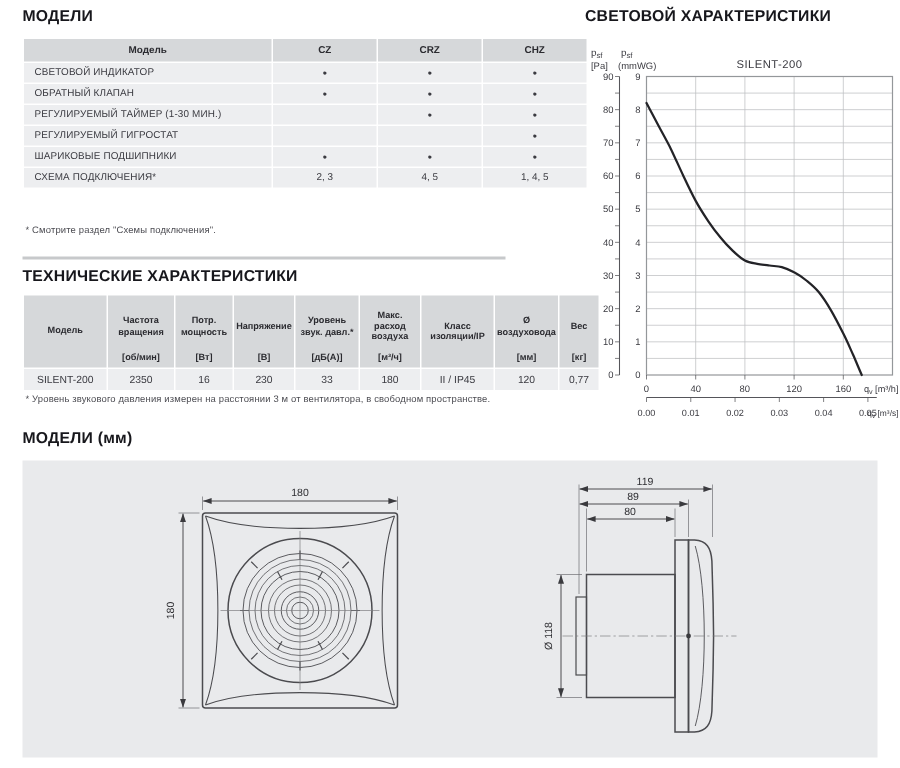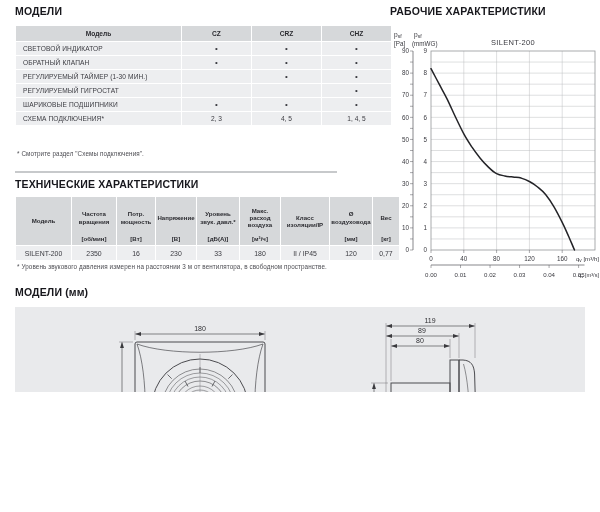--- a/index.html
+++ b/index.html
@@ -1,18 +1,18 @@
 <!DOCTYPE html>
 <html><head>
 <meta charset="utf-8">
 <style>
   * { box-sizing: border-box; }
   html,body { margin:0; padding:0; background:#fff; }
   body { font-family:"Liberation Sans", sans-serif; color:#2e2e33; }
-  #page { position:relative; width:600px; height:392px; background:#ffffff; overflow:hidden; }
+  #page { position:relative; width:600px; height:512px; background:#ffffff; overflow:hidden; }
 
   .sec-title { position:absolute; font-size:10.5px; font-weight:700; color:#17171c; letter-spacing:.15px; }
 
   
   table { border-collapse:separate; border-spacing:1px; }
   .models-table { position:absolute; left:15px; top:25px; width:375px; table-layout:fixed; }
   .models-table th { background:#d6d8da; font-size:6.6px; font-weight:700; height:15px; color:#2b2b30; text-align:center; padding:0 2px; }
   .models-table td { background:#edeef0; font-size:6.6px; height:13px; text-align:center; color:#3a3a40; padding:0 3px; }
   .models-table td.lbl { text-align:left; padding-left:7px; letter-spacing:.1px; }
   .models-table td.dotcell { font-size:8px; }
@@ -183,21 +183,21 @@
       <td>180</td>
       <td>II / IP45</td>
       <td>120</td>
       <td>0,77</td>
     </tr>
   </tbody>
     </table>
 
   <div class="footnote" style="left:17px; top:263px; width:380px;">* Уровень звукового давления измерен на расстоянии 3 м от вентилятора, в свободном пространстве.</div>
 
-  <div class="sec-title" style="left:390px; top:5px;">РАБОЧИЕ ХАРАКТЕРИСТИКИ</div>
+  <div class="sec-title" style="left:390px; top:5px;">СВЕТОВОЙ ХАРАКТЕРИСТИКИ</div>
 
   <svg id="chart-svg" width="212" height="254" viewBox="0 0 212 254">
     <g id="chart-grid">
         <line x1="75.8" y1="23" x2="75.8" y2="222" stroke="#bdbfc1" stroke-width=".5"></line>
         <line x1="108.6" y1="23" x2="108.6" y2="222" stroke="#bdbfc1" stroke-width=".5"></line>
         <line x1="141.4" y1="23" x2="141.4" y2="222" stroke="#bdbfc1" stroke-width=".5"></line>
         <line x1="174.2" y1="23" x2="174.2" y2="222" stroke="#bdbfc1" stroke-width=".5"></line>
         <line x1="43" y1="210.94444444444446" x2="207" y2="210.94444444444446" stroke="#bdbfc1" stroke-width=".5"></line>
         <line x1="43" y1="199.88888888888889" x2="207" y2="199.88888888888889" stroke="#bdbfc1" stroke-width=".5"></line>
         <line x1="43" y1="188.83333333333334" x2="207" y2="188.83333333333334" stroke="#bdbfc1" stroke-width=".5"></line>

